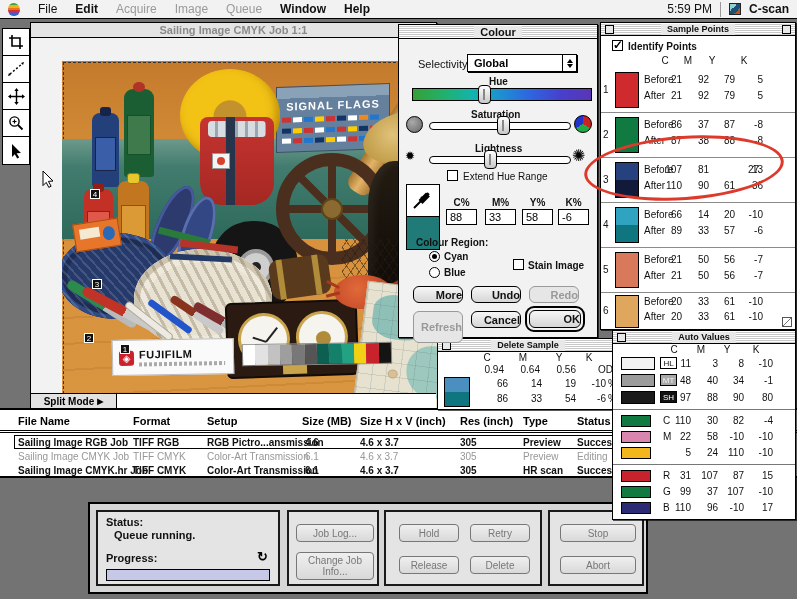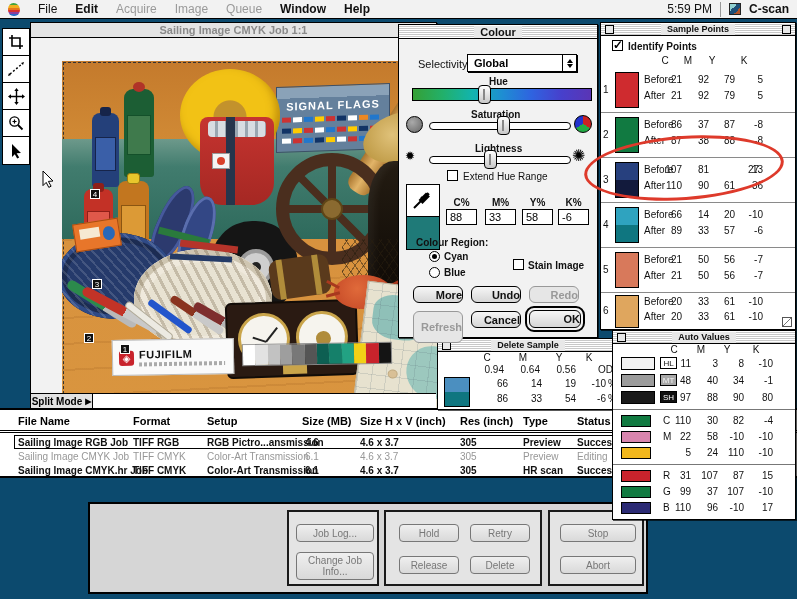--- a/index.html
+++ b/index.html
@@ -1,17 +1,17 @@
 <!DOCTYPE html>
 <html><head>
 <meta charset="utf-8">
 <style>
   html,body{margin:0;padding:0;background:#222;}
   *{box-sizing:border-box;font-family:"Liberation Sans",sans-serif;}
-  .screen{position:relative;width:797px;height:599px;background:#0c4a6e;overflow:hidden;}
+  .screen{position:relative;width:797px;height:599px;background:#737373;overflow:hidden;}
   .abs{position:absolute;}
 
   
   .menubar{position:absolute;left:0;top:0;width:797px;height:19px;background:#f2f2f2;
     border-bottom:1px solid #000;display:flex;align-items:center;padding:0 8px;gap:18px;
     font-size:12px;color:#111;z-index:50;}
   .menubar .dim{color:#9a9a9a;}
   .menubar .bold{font-weight:bold;}
   .apple{width:12px;height:13px;border-radius:46% 54% 46% 46%;
     background:linear-gradient(180deg,#43a339 0 18%,#f0b01f 18% 36%,#e8761e 36% 54%,#d73030 54% 72%,#8c3f9e 72% 88%,#2a6ac8 88% 100%);}
@@ -314,21 +314,21 @@
         </div>
       <div class="marker" style="left:22px;top:272px;">
           <span>2</span>
         </div>
       <div class="marker" style="left:58px;top:283px;">
           <span>1</span>
         </div>
     </div>
 
     <div class="abs" style="left:0;bottom:0;width:100%;height:16px;background:#fff;border-top:1px solid #000;display:flex;align-items:stretch;">
-      <div style="width:62px;border-right:1px solid #000;background:#e2e2e2;font-size:10px;font-weight:bold;display:flex;align-items:center;justify-content:center;gap:3px;">
+      <div style="width:86px;border-right:1px solid #000;background:#e2e2e2;font-size:10px;font-weight:bold;display:flex;align-items:center;justify-content:center;gap:3px;">
         <span>Split Mode</span>
           <span style="font-size:8px;">▶</span>
       </div>
       <div style="flex:1;background:#fff;"></div>
     </div>
   </div>
 
   <div class="abs" style="left:0;top:408px;width:797px;height:70px;background:#fff;border-top:2px solid #000;border-bottom:2px solid #000;z-index:6;">
     <span class="qt-head" style="left:18px;top:5px;">File Name</span>
     <span class="qt-head" style="left:133px;top:5px;">Format</span>
@@ -370,20 +370,29 @@
       <span class="qt-cell" style="left:305px;top:55px;font-weight:bold;">6.1</span>
       <span class="qt-cell" style="left:360px;top:55px;font-weight:bold;">4.6 x 3.7</span>
       <span class="qt-cell" style="left:460px;top:55px;font-weight:bold;">305</span>
       <span class="qt-cell" style="left:523px;top:55px;font-weight:bold;">HR scan</span>
       <span class="qt-cell" style="left:577px;top:55px;font-weight:bold;">Successful</span>
     </div>
   </div>
 
   <div class="abs" style="left:88px;top:502px;width:560px;height:92px;background:#d6d6d6;border:2px solid #000;z-index:6;">
 
+    <div class="abs" style="left:6px;top:6px;width:184px;height:76px;border:2px solid #1a1a1a;background:#e4e4e4;">
+      <span class="lbl11" style="left:8px;top:4px;font-weight:bold;">Status:</span>
+      <span class="lbl11" style="left:16px;top:17px;font-weight:bold;">Queue running.</span>
+      <span class="lbl11" style="left:8px;top:40px;font-weight:bold;">Progress:</span>
+      <span style="position:absolute;right:10px;top:37px;font-size:13px;font-weight:bold;">↻</span>
+      <div style="position:absolute;left:8px;top:57px;width:164px;height:12px;border:1px solid #000;background:#fff;">
+        <div style="width:100%;height:100%;background:#c7c7e8;"></div>
+      </div>
+    </div>
 
     <div class="abs" style="left:197px;top:6px;width:92px;height:76px;border:2px solid #1a1a1a;background:#e4e4e4;">
       <div class="gbtn" style="left:7px;top:12px;width:78px;height:18px;">
           <span>Job Log...</span>
         </div>
       <div class="gbtn" style="left:7px;top:40px;width:78px;height:28px;">
           <span>Change Job Info...</span>
         </div>
     </div>
 

